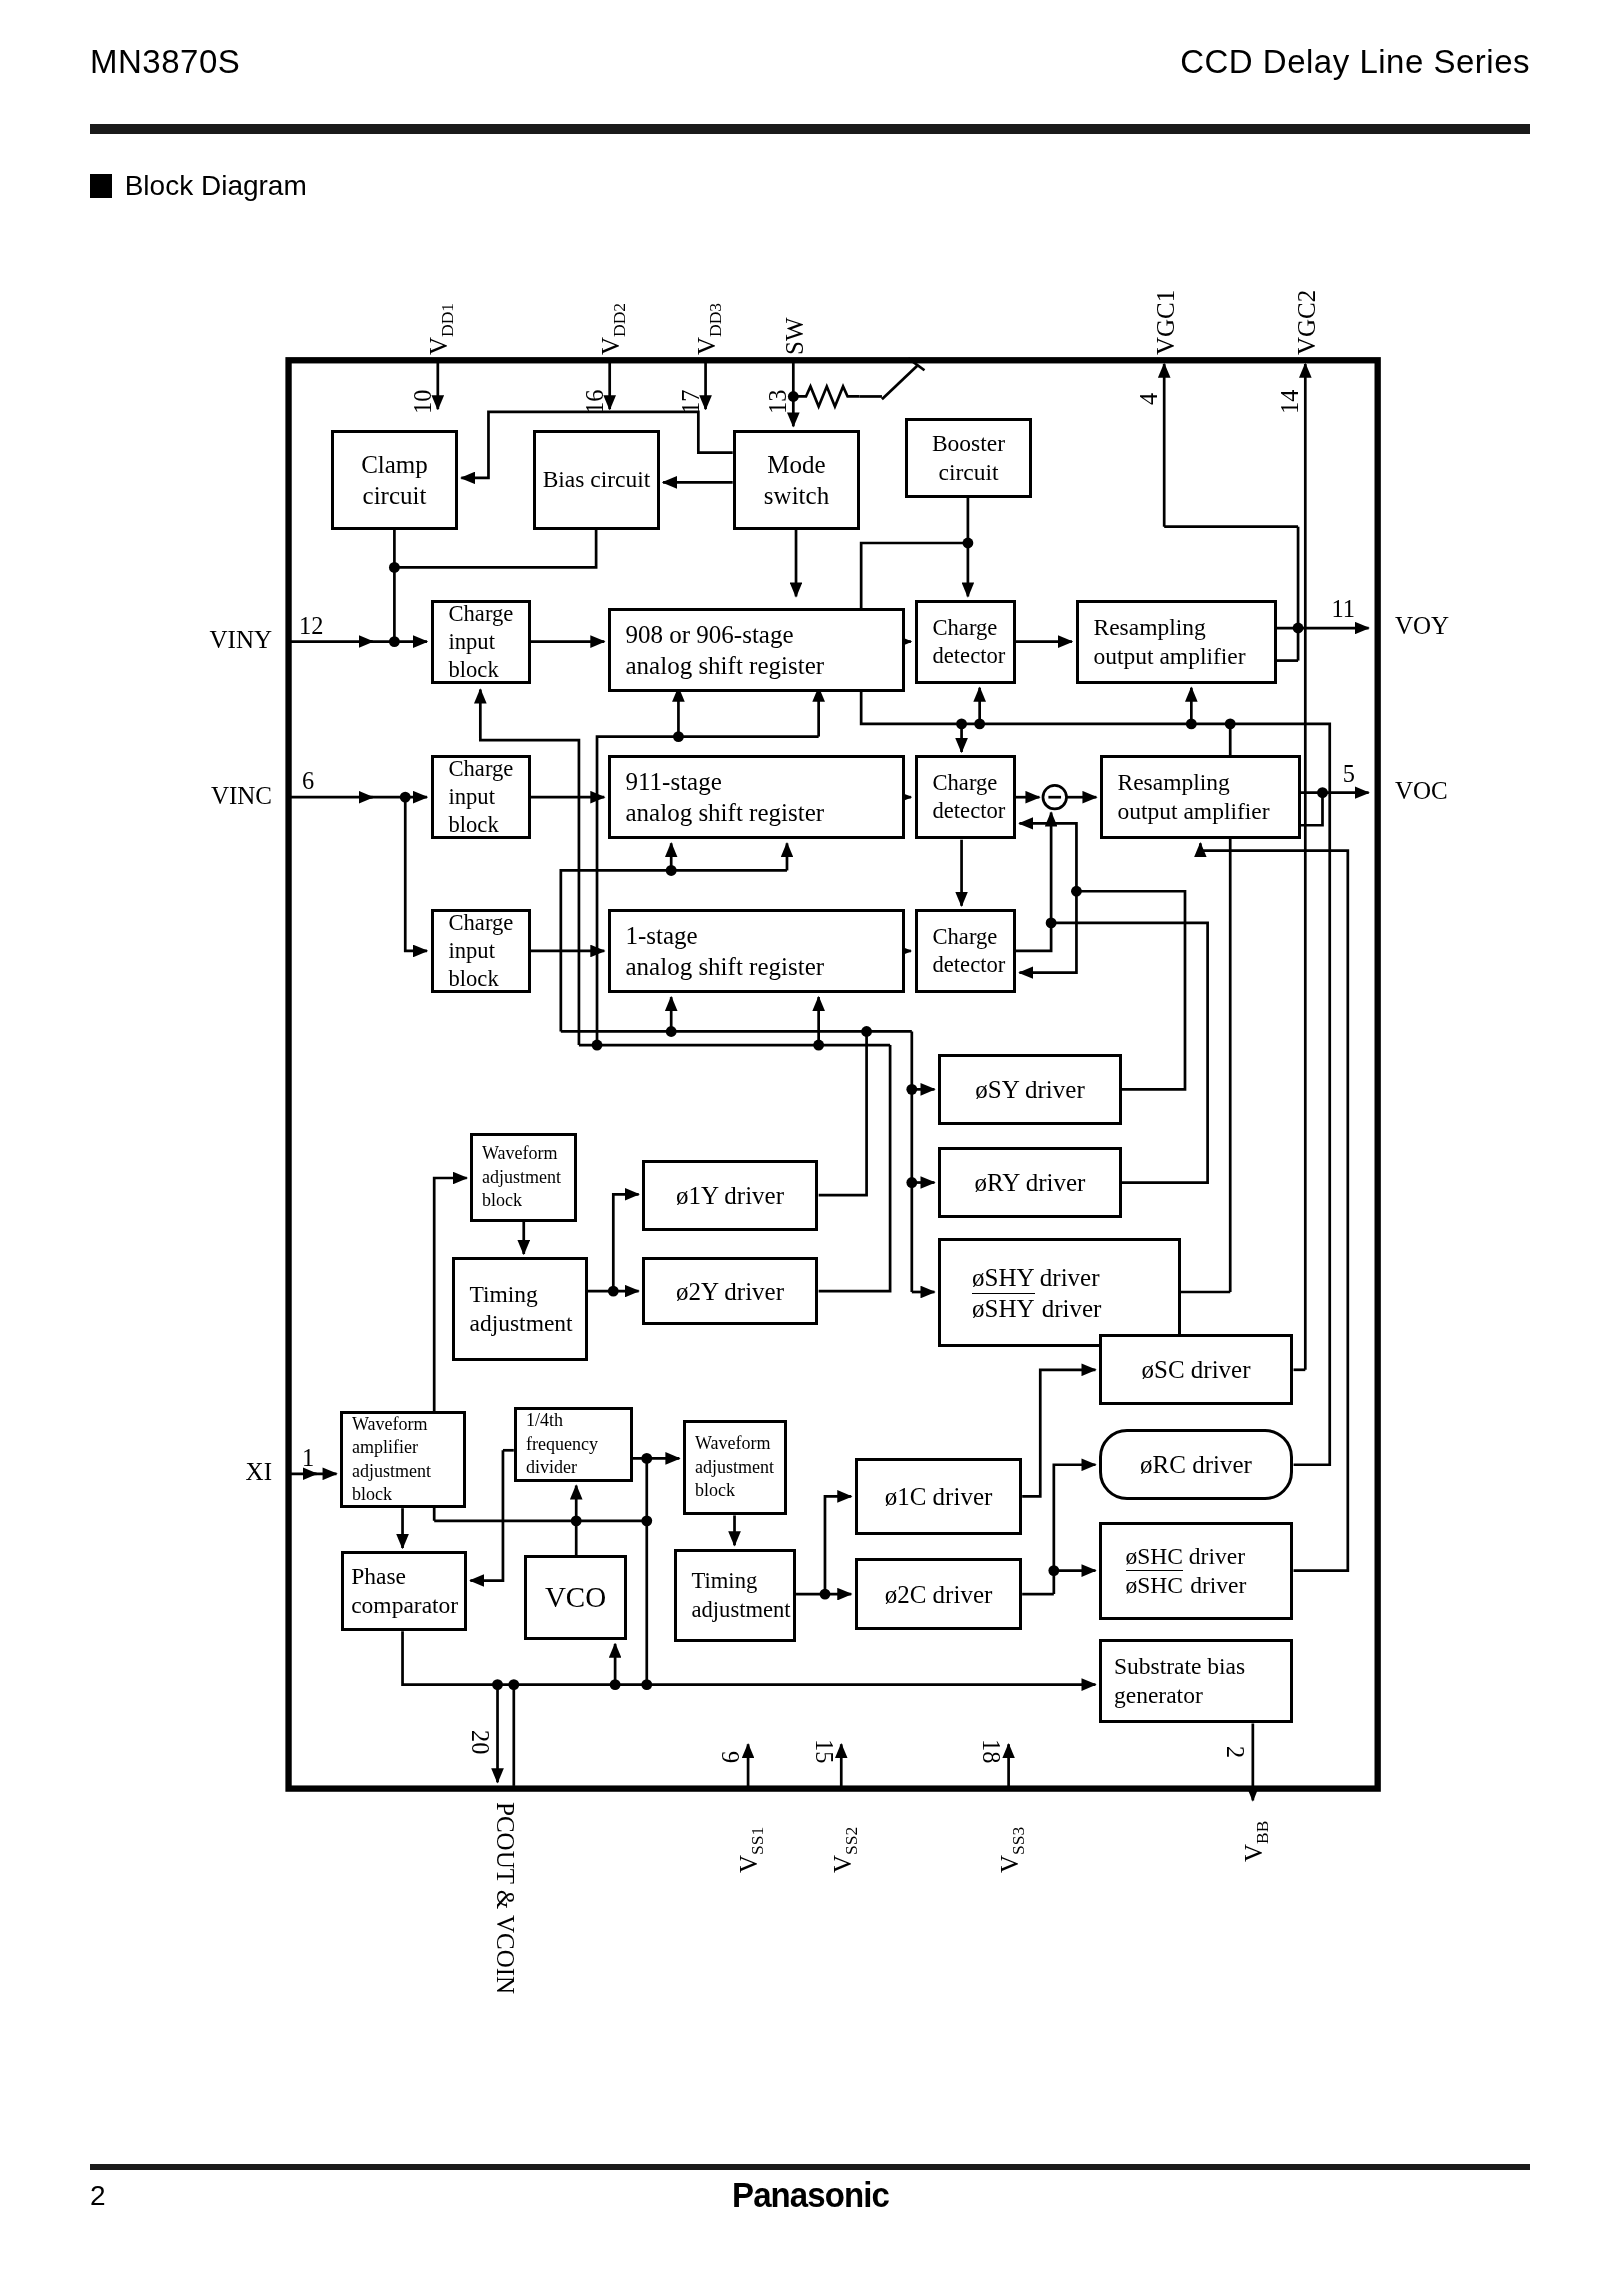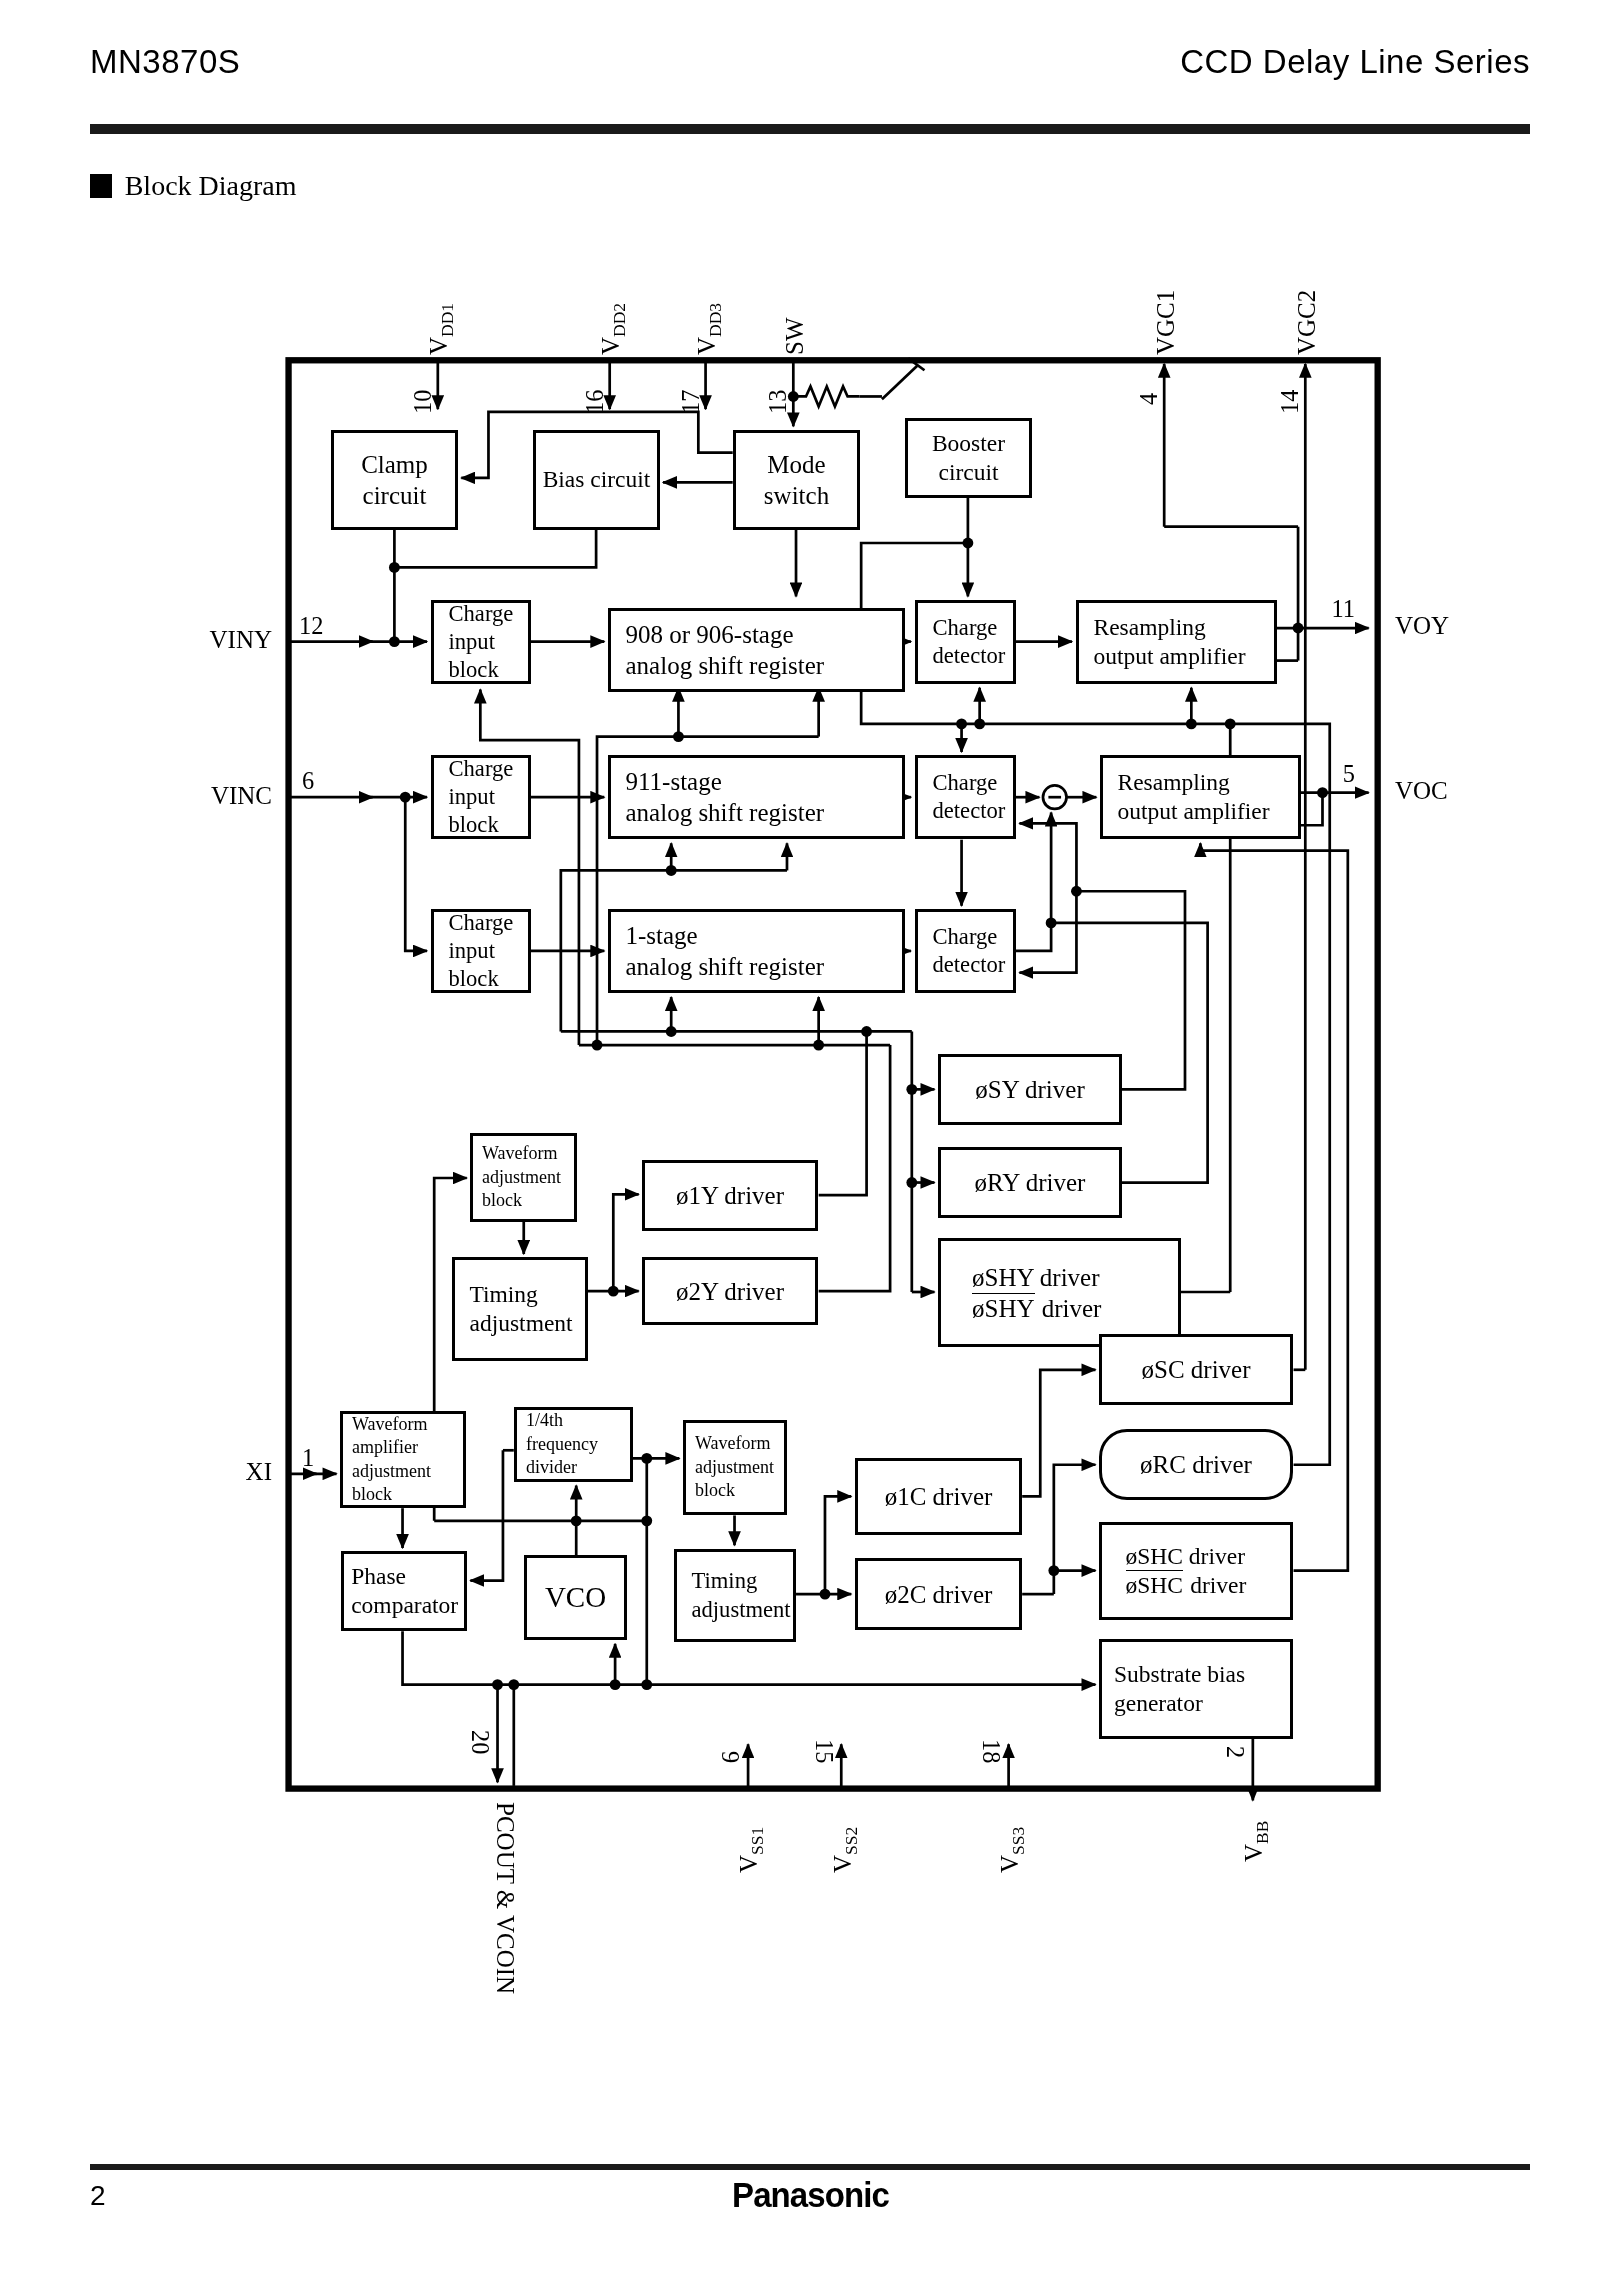--- a/index.html
+++ b/index.html
@@ -4,21 +4,21 @@
 <style>
   html,body{margin:0;padding:0;background:#888;}
   .page{position:relative;width:1621px;height:2290px;background:#ffffff;margin:0 auto;
         font-family:"Liberation Serif",serif;color:#000;overflow:hidden;}
   
   .hdr{position:absolute;left:90px;top:43px;width:1440px;display:flex;justify-content:space-between;
        font-family:"Liberation Sans",sans-serif;font-size:33px;letter-spacing:0.5px;}
   .rule{position:absolute;left:90px;width:1440px;background:#1a1a1a;}
   .rule.top{top:124px;height:10px;}
   .rule.bot{top:2164px;height:6.3px;}
-  .section{position:absolute;left:90px;top:170px;font-family:Liberation Serif, serif;
+  .section{position:absolute;left:90px;top:170px;font-family:Liberation Sans, sans-serif;
            font-size:28px;display:flex;align-items:center;gap:12.7px;}
   .sqr{width:22px;height:23.5px;background:#000;display:inline-block;}
   .pageno{position:absolute;left:90px;top:2180px;font-family:"Liberation Sans",sans-serif;font-size:28px;}
   .brand{position:absolute;left:0;top:2176px;width:1621px;text-align:center;
          font-family:"Liberation Sans",sans-serif;font-weight:bold;font-size:33px;letter-spacing:-0.9px;
          transform:scaleY(1.05);}
   
   .box{position:absolute;border:3.6px solid #000;background:#fff;box-sizing:border-box;
        display:flex;flex-direction:column;justify-content:center;align-items:flex-start;
        font-size:25px;line-height:1.24;padding-left:14.5px;padding-right:5.4px;z-index:3;}
@@ -310,21 +310,21 @@
   <div class="box ctr" style="left:1099px;top:1334px;width:194px;height:71px;">
     <span>øSC driver</span>
   </div>
   <div class="box ctr" style="left:1099px;top:1429px;width:194px;height:71px;border-radius:28px;">
     <span>øRC driver</span>
   </div>
   <div class="box" style="left:1099px;top:1522px;width:194px;height:98px;font-size:23.5px;padding-left:23.5px;">
     <span>øSHC driver</span>
     <span><span class="ovl">øSHC</span><span class="mgap">driver</span></span>
   </div>
-  <div class="box" style="left:1099px;top:1639px;width:194px;height:100px;font-size:23.5px;padding-left:12px;">
+  <div class="box" style="left:1099px;top:1639px;width:194px;height:84px;font-size:23.5px;padding-left:12px;">
     <span>Substrate bias</span>
       <span>generator</span>
   </div>
 
   <div class="box sm" style="left:340px;top:1411px;width:126px;height:97px;">
     <span>Waveform</span>
       <span>amplifier</span>
       <span>adjustment</span>
       <span>block</span>
   </div>

